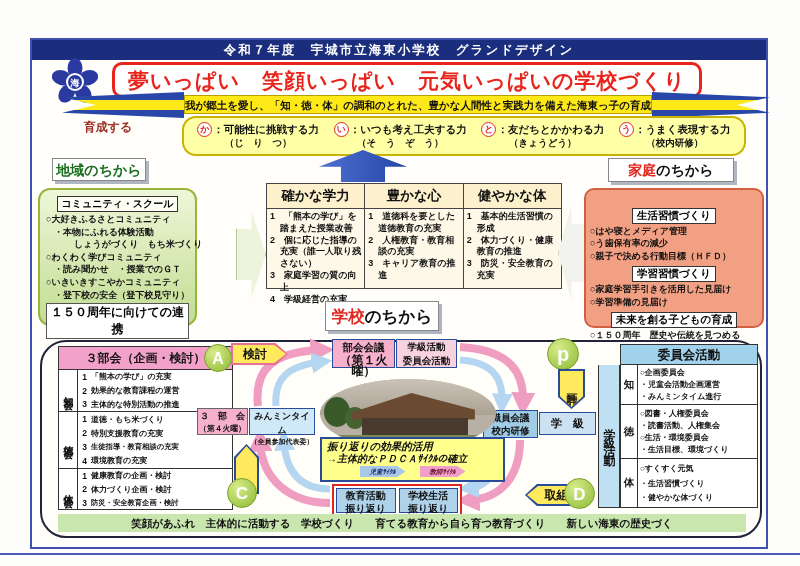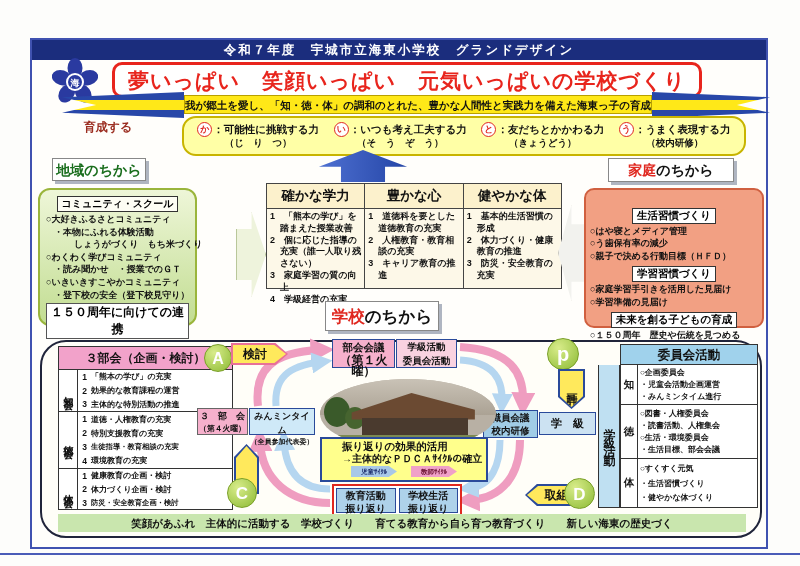--- a/index.html
+++ b/index.html
@@ -102,21 +102,21 @@
   .staff{left:483px;top:410px;width:55px;height:28px;background:#a0cce6;}
   .gakkyu{left:539px;top:412px;width:57px;height:23px;background:#cce2f2;font-size:11px;font-weight:bold;line-height:21px;}
   .photo{left:320px;top:379px;width:176px;height:70px;border-radius:50%;overflow:hidden;background:#b8b0a4;}
   .photo .sky{position:absolute;left:0;top:0;width:100%;height:52%;background:linear-gradient(#c9c2b6,#aba294);}
   .photo .roof{position:absolute;left:0;top:0;width:100%;height:100%;background:#6b4a32;
                clip-path:polygon(18% 48%,52% 20%,88% 44%,88% 58%,18% 58%);}
   .photo .wall{position:absolute;left:24%;top:56%;width:60%;height:24%;background:#4a3a2e;}
   .photo .tree1{position:absolute;left:2%;top:25%;width:26px;height:30px;border-radius:50%;background:#3a5a2a;}
   .photo .tree2{position:absolute;left:14%;top:40%;width:20px;height:22px;border-radius:50%;background:#46642f;}
   .photo .grass{position:absolute;left:0;bottom:0;width:100%;height:20%;background:#7c8a52;}
-  .reflect{left:320px;top:437px;width:168px;height:45px;background:#ffff8c;border:2px solid #2a4a9a;padding:1px 20px;}
+  .reflect{left:320px;top:437px;width:185px;height:45px;background:#ffff8c;border:2px solid #2a4a9a;padding:1px 5px;font-style:italic;}
   .reflect .r1{font-size:10.5px;font-weight:bold;line-height:13px;color:#111;white-space:nowrap;}
   .reflect .r2{font-size:10px;font-weight:bold;line-height:12px;color:#111;white-space:nowrap;}
   .mini-arrows{display:flex;gap:14px;justify-content:center;margin-top:1px;}
   .mini{height:11px;width:46px;font-size:6.5px;font-weight:bold;line-height:11px;text-align:center;color:#1a2a6a;
         clip-path:polygon(0 0,82% 0,100% 50%,82% 100%,0 100%);}
   .mini.child{background:#a8c8e8;}
   .mini.teach{background:#f0a0c8;color:#6a1030;}
   .review{left:332px;top:484px;width:130px;height:33px;border:2px solid #e02820;background:#fff;
           display:flex;gap:3px;padding:2px;}
   .review .rv{flex:1;background:#aed2ea;border:1.5px solid #2a4a9a;text-align:center;
@@ -309,21 +309,21 @@
               <span class="bk-num">3</span>
               <span class="bk-text">主体的な特別活動の推進</span>
             </div>
         </div>
       </div>
       <div class="bk-group" style="flex:4;">
         <div class="bk-label">徳部会</div>
         <div class="bk-rows">
           <div class="bk-row">
               <span class="bk-num">1</span>
-              <span class="bk-text">道徳・人権教育の充実</span>
+              <span class="bk-text">道徳・もち米づくり</span>
             </div>
           <div class="bk-row">
               <span class="bk-num">2</span>
               <span class="bk-text">特別支援教育の充実</span>
             </div>
           <div class="bk-row">
               <span class="bk-num">3</span>
               <span class="bk-text" style="font-size:7.3px;">生徒指導・教育相談の充実</span>
             </div>
           <div class="bk-row">
@@ -435,21 +435,21 @@
         <div class="cm-item">・児童会活動企画運営</div>
         <div class="cm-item">・みんミンタイム進行</div>
       </div>
     </div>
     <div class="cm-group" style="flex:54;">
       <div class="cm-label">徳</div>
       <div class="cm-items">
         <div class="cm-item">○図書・人権委員会</div>
         <div class="cm-item">・読書活動、人権集会</div>
         <div class="cm-item">○生活・環境委員会</div>
-        <div class="cm-item">・生活目標、部会会議</div>
+        <div class="cm-item">・生活目標、環境づくり</div>
       </div>
     </div>
     <div class="cm-group" style="flex:49;">
       <div class="cm-label">体</div>
       <div class="cm-items">
         <div class="cm-item">○すくすく元気</div>
         <div class="cm-item">・生活習慣づくり</div>
         <div class="cm-item">・健やかな体づくり</div>
       </div>
     </div>

